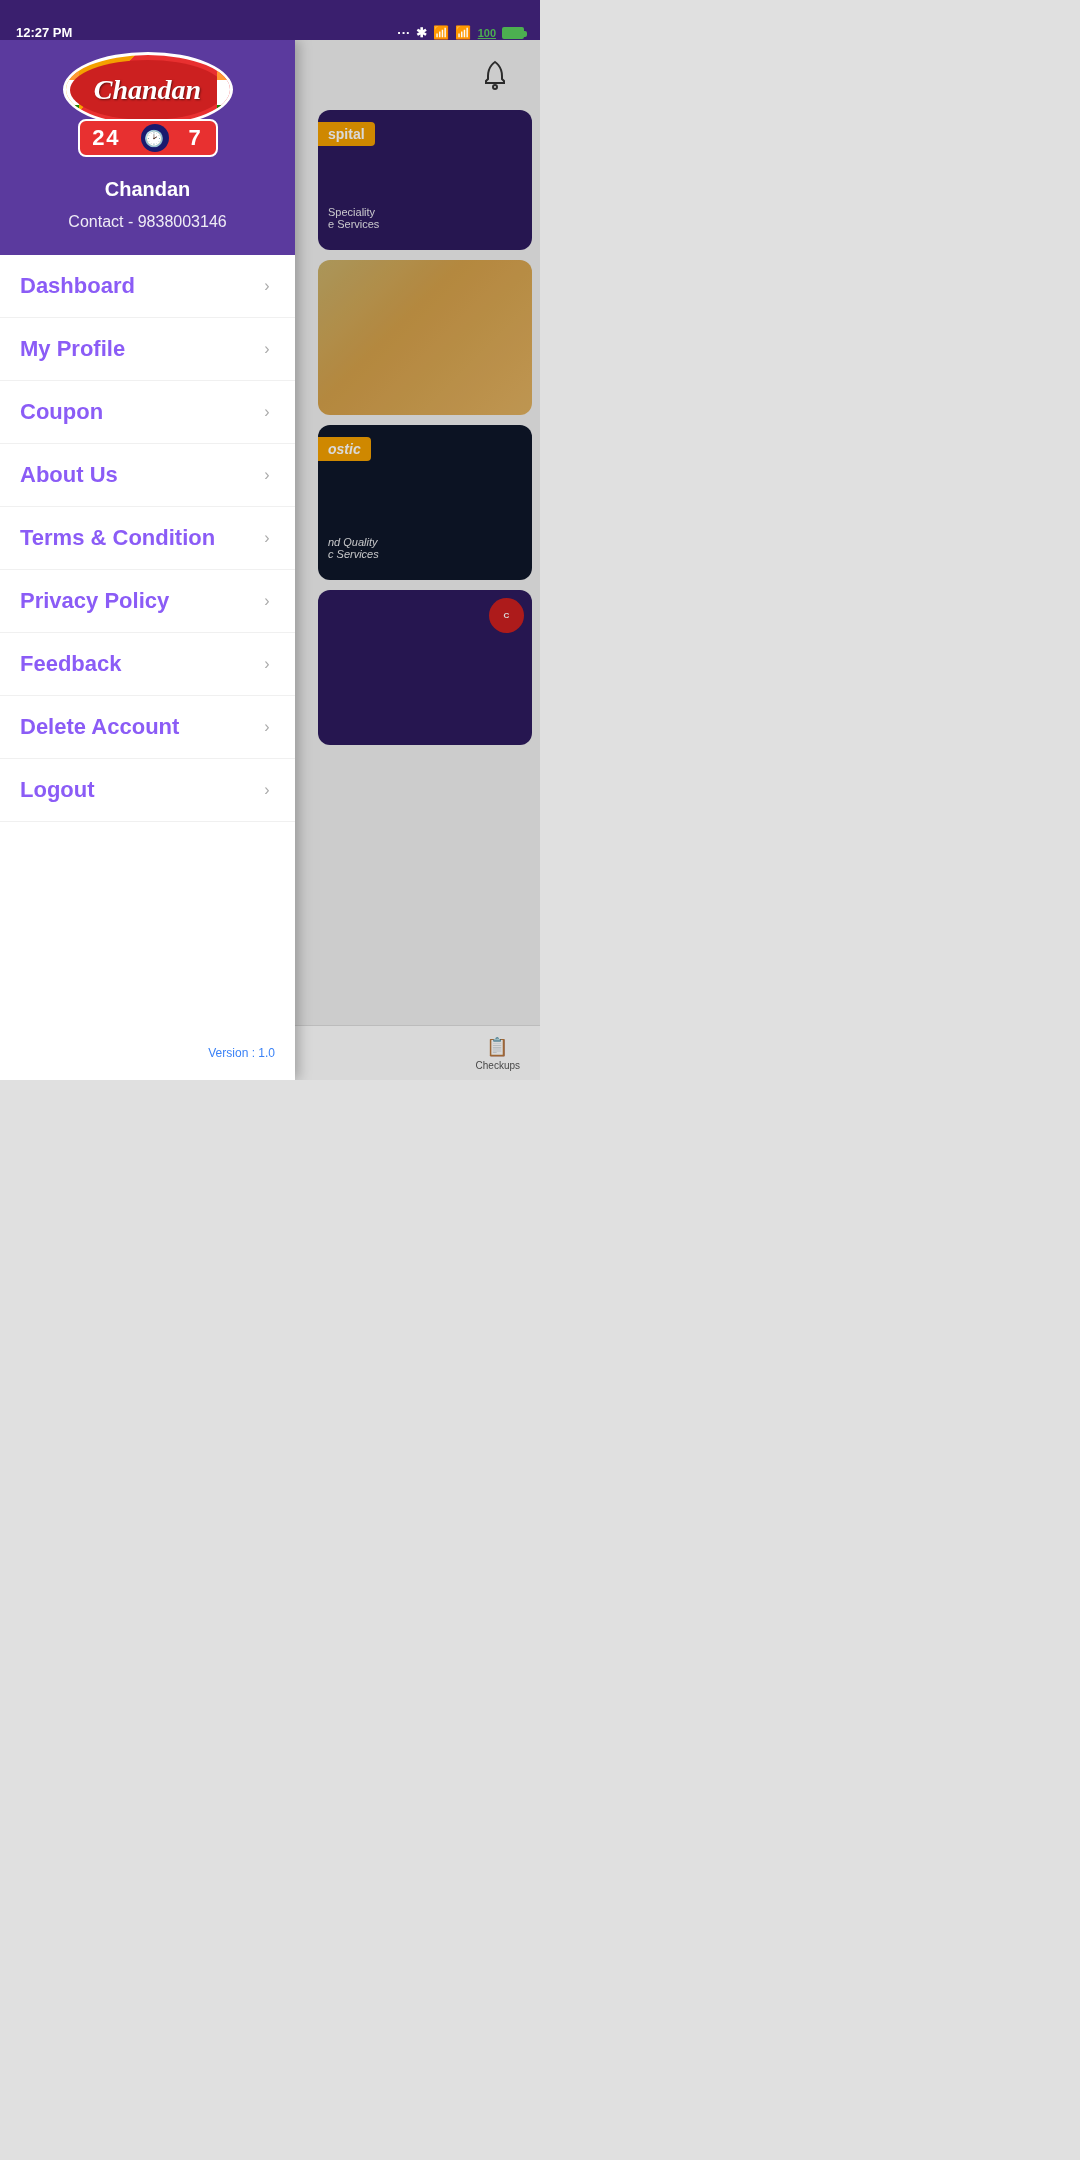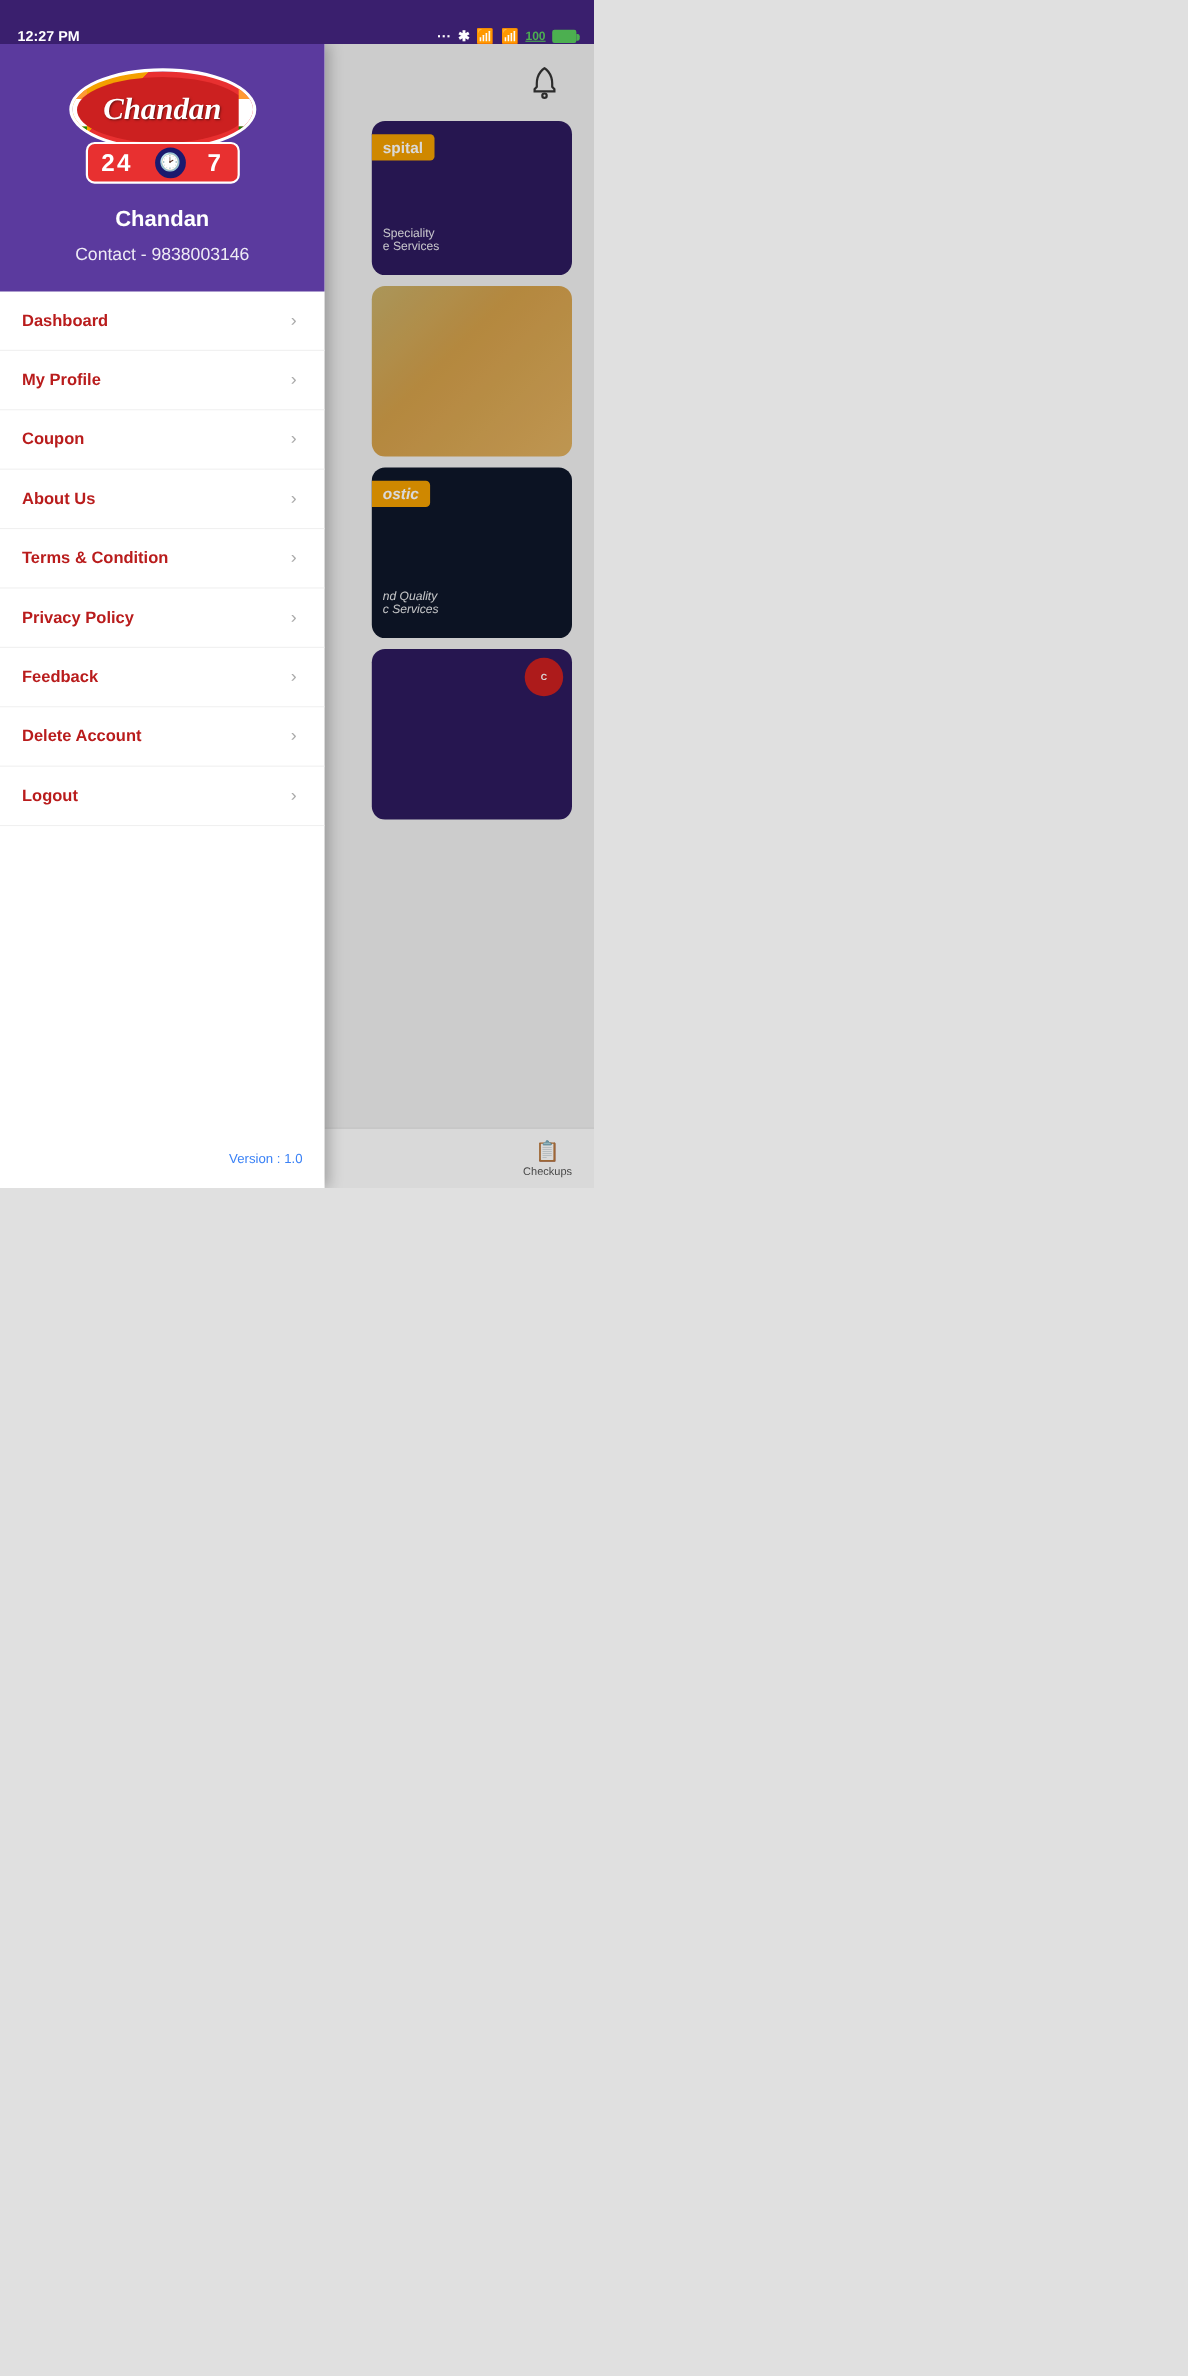--- a/index.html
+++ b/index.html
@@ -74,21 +74,21 @@
       top: 0;
       z-index: 50;
       display: flex;
       flex-direction: column;
       box-shadow: 4px 0 12px rgba(0,0,0,0.25);
     }
 
     
     .drawer-header {
       background: #5b3a9e;
-      padding: 22px 20px 24px;
+      padding: 12px 20px 24px;
       display: flex;
       flex-direction: column;
       align-items: center;
       gap: 12px;
     }
 
     
     .logo-container {
       position: relative;
       width: 180px;
@@ -214,23 +214,23 @@
     .menu-item {
       display: flex;
       align-items: center;
       justify-content: space-between;
       padding: 18px 20px;
       border-bottom: 1px solid #f0f0f0;
       cursor: pointer;
     }
 
     .menu-item-label {
-      font-size: 15px;
+      font-size: 22px;
       font-weight: 600;
-      color: #b91c1c;
+      color: #8b5cf6;
     }
 
     .chevron-icon {
       width: 16px;
       height: 16px;
       display: flex;
       align-items: center;
       justify-content: center;
       color: #aaa;
       font-size: 16px;
@@ -263,22 +263,22 @@
       width: 50px;
       height: 50px;
       display: flex;
       align-items: center;
       justify-content: center;
     }
 
     
     .bg-card {
       position: absolute;
-      right: 20px;
-      width: 182px;
+      right: 8px;
+      width: 214px;
       border-radius: 12px;
       overflow: hidden;
     }
 
     .bg-card-1 {
       top: 70px;
       height: 140px;
       background: #2d1b5e;
     }
 

